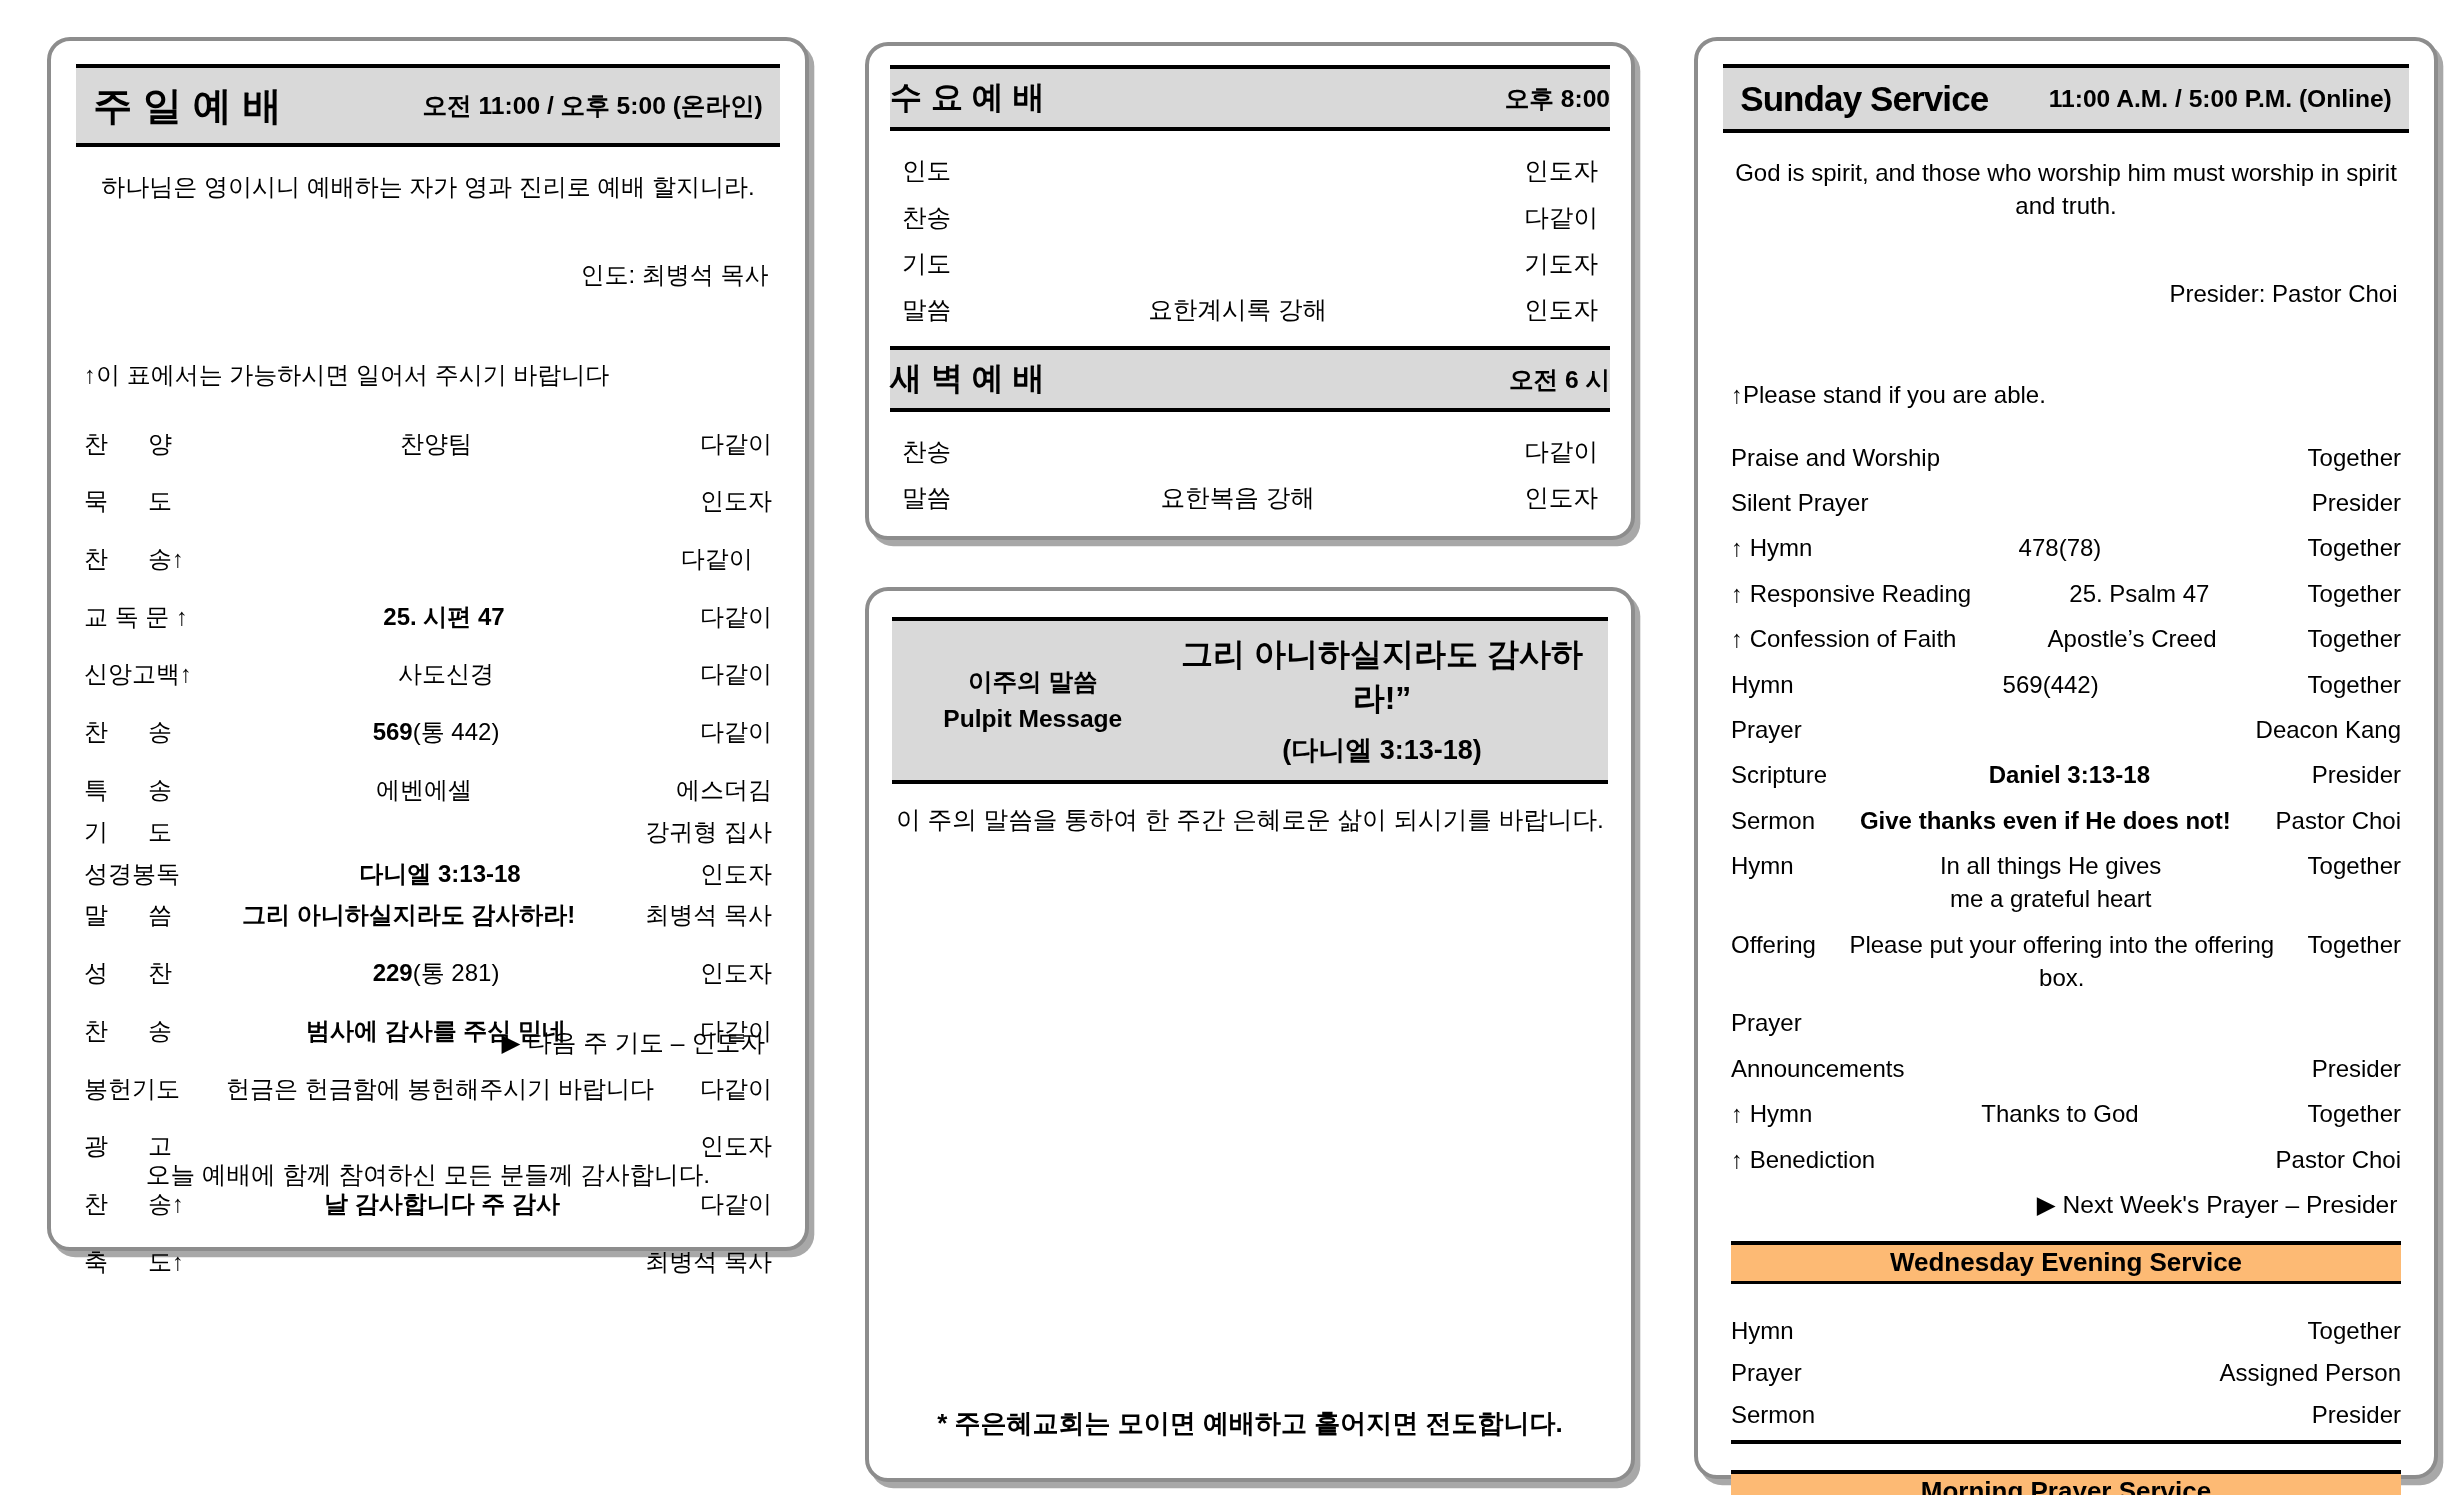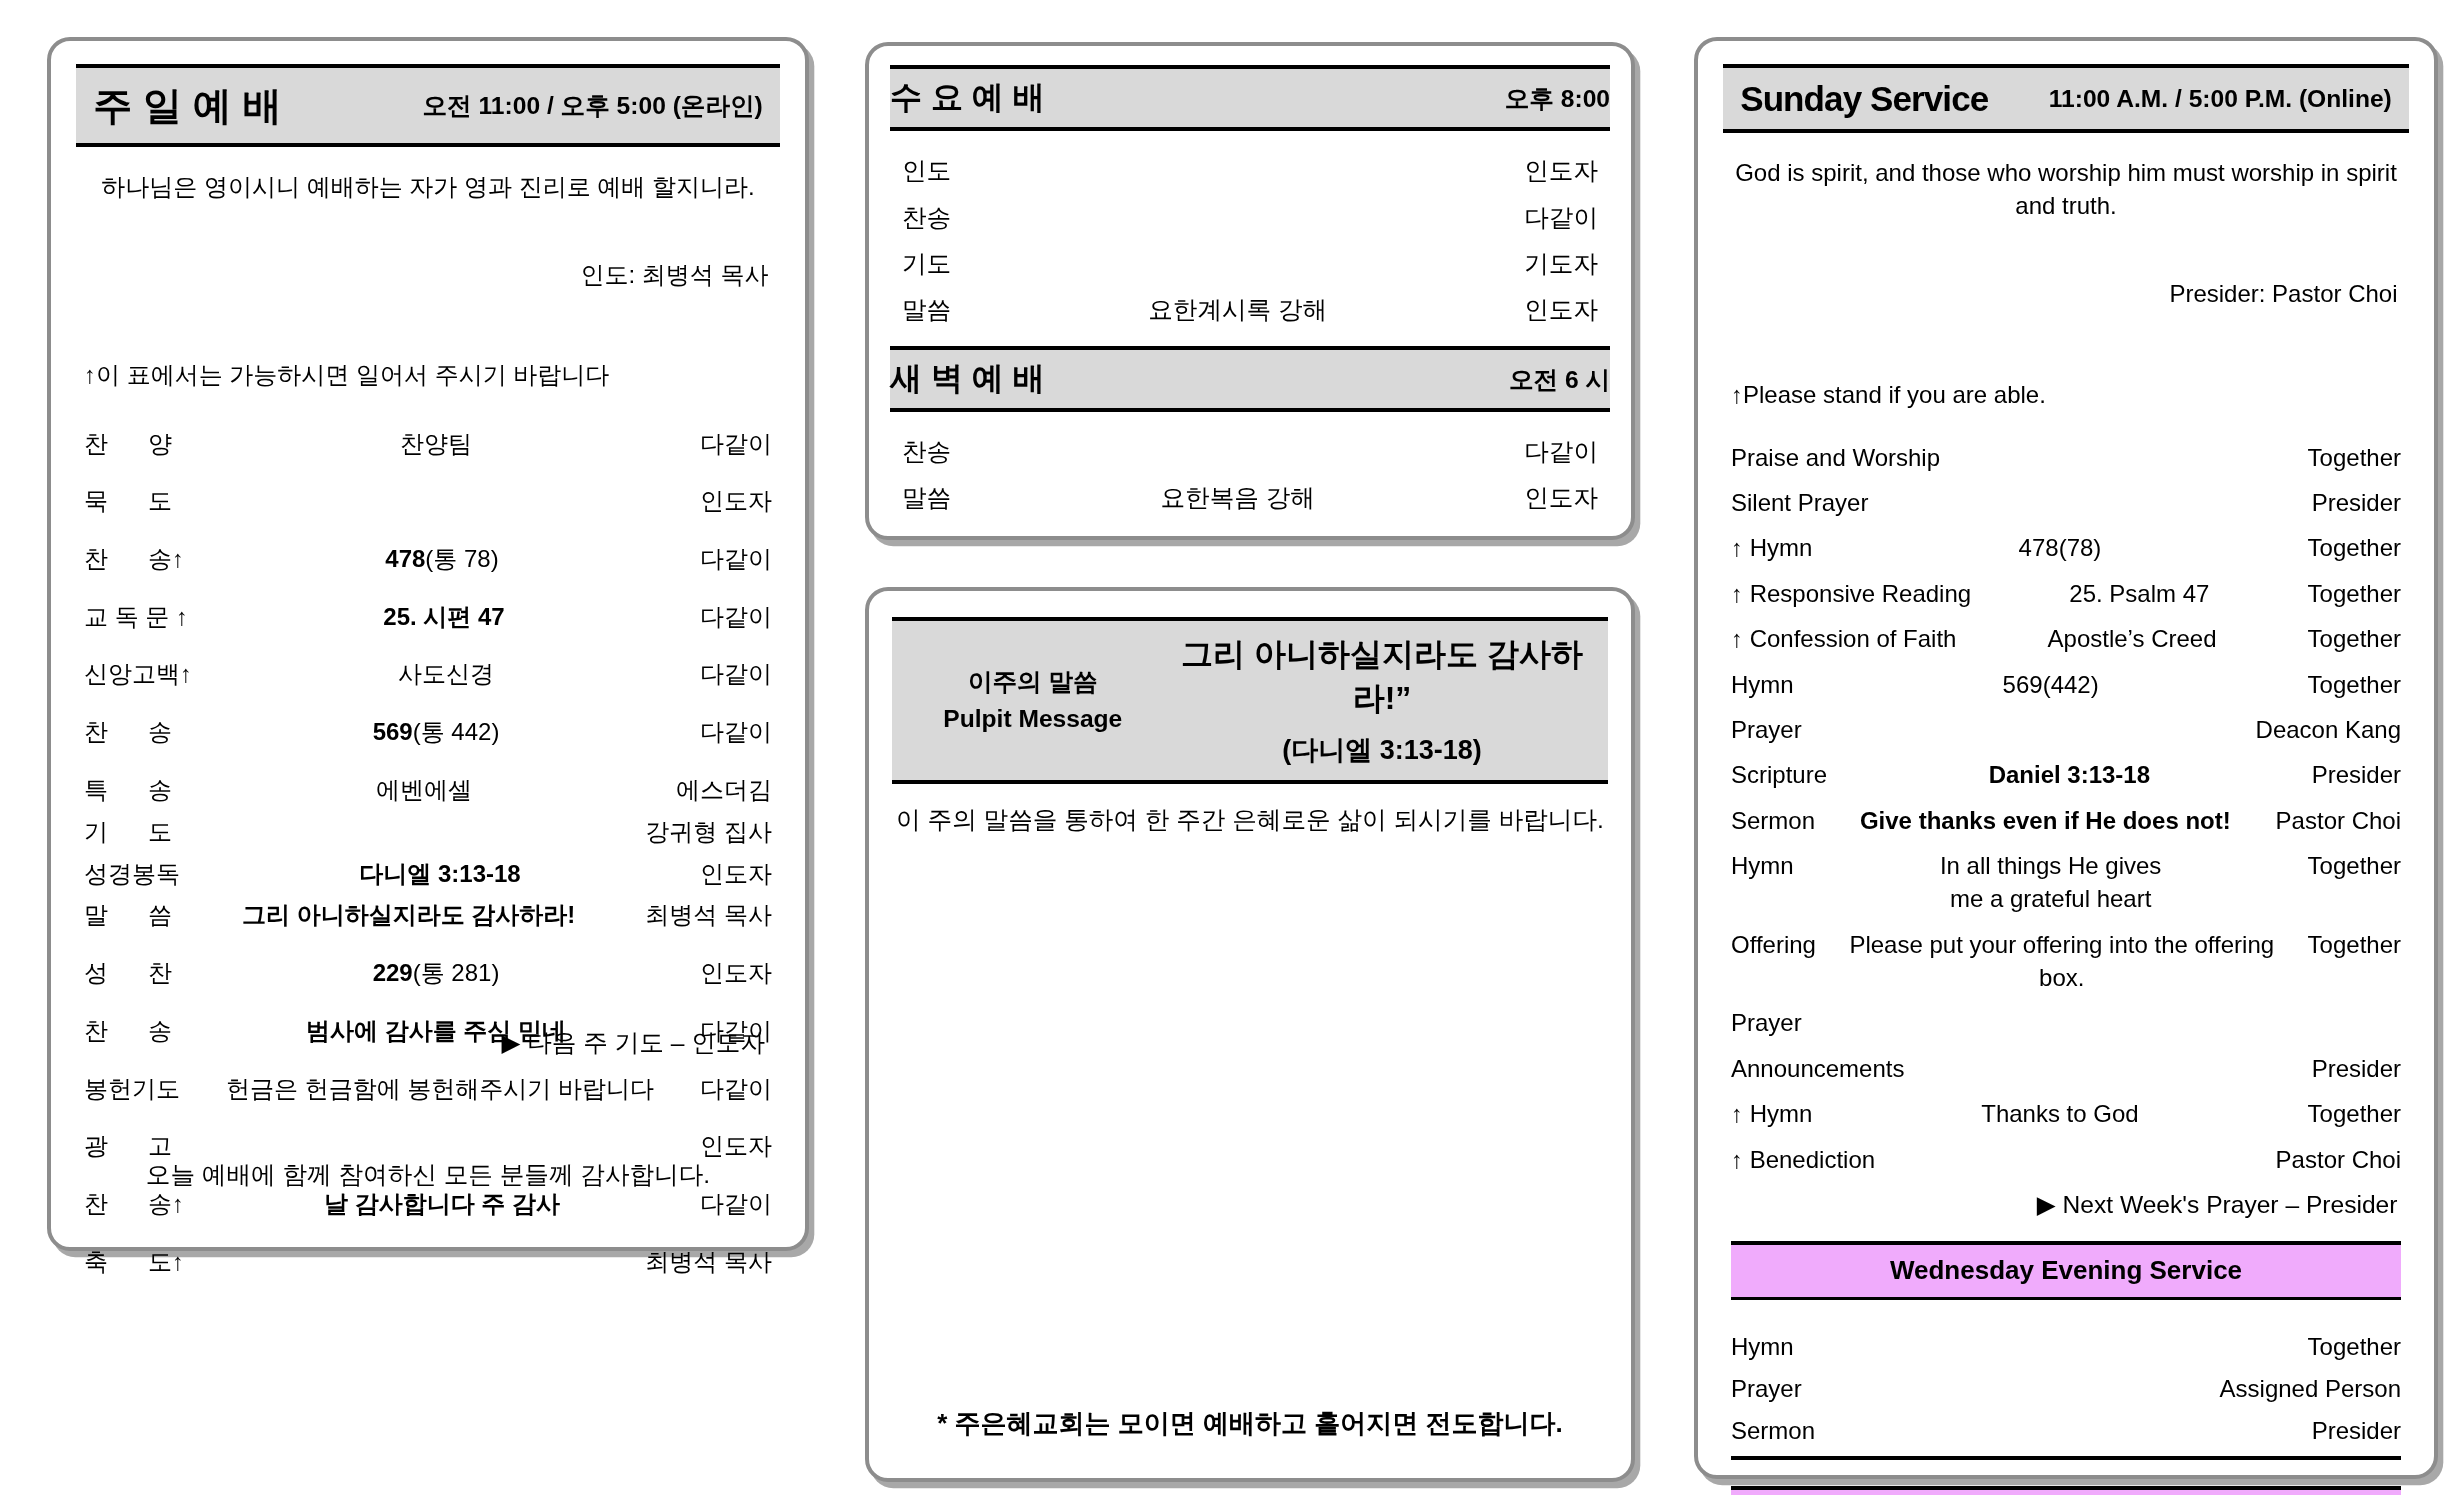--- a/index.html
+++ b/index.html
@@ -50,23 +50,23 @@
               background:#d9d9d9;border-top:4.4px solid #000;border-bottom:4.4px solid #000;
               margin:26px 23px 0;padding:12.3px 8.8px;}
   .pulpit-label{text-align:center;font-weight:bold;font-size:24.6px;line-height:1.5;}
   .pulpit-msg{text-align:center;font-weight:bold;}
   .pulpit-msg .l1{font-size:32px;}
   .pulpit-msg .l2{font-size:27px;margin-top:10.6px;}
   .pulpit-note{text-align:center;font-size:24.6px;margin-top:19.3px;padding:0 26px;}
   .pulpit-footer{position:absolute;bottom:37px;left:0;right:0;text-align:center;
                  font-weight:bold;font-size:26px;}
 
-  .sec-hdr{text-align:center;font-weight:bold;font-size:26px;background:#f0abfc;
+  .sec-hdr{text-align:center;font-weight:bold;font-size:26px;background:#fdba74;
            border-top:4.4px solid #000;border-bottom:3.5px solid #000;
-           padding:8px 0;margin:19.3px 0 17.6px;}
+           padding:0 0;margin:19.3px 0 17.6px;}
   .sec-hdr.morning{margin-top:26px;}
   .divider{border-top:4.4px solid #000;margin-top:5.3px;}
 </style>
 </head>
 <body>
 
 <div class="page">
 
   <div class="panel panel-left">
     <div class="hdr">
@@ -83,21 +83,20 @@
             <span class="c-center"><span>찬양팀</span></span>
             <span class="c-right">다같이</span>
           </div>
           <div class="srow">
             <span class="c-label">묵      도</span>
             <span class="c-center"></span>
             <span class="c-right">인도자</span>
           </div>
           <div class="srow">
             <span class="c-label">찬      송↑</span>
-            <span class="c-center"><b>478</b><span>(통 78)</span></span>
             <span class="c-right">다같이</span>
           </div>
           <div class="srow">
             <span class="c-label">교 독 문 ↑</span>
             <span class="c-center"><b>25. 시편 47</b></span>
             <span class="c-right">다같이</span>
           </div>
           <div class="srow">
             <span class="c-label">신앙고백↑</span>
             <span class="c-center"><span>사도신경</span></span>

